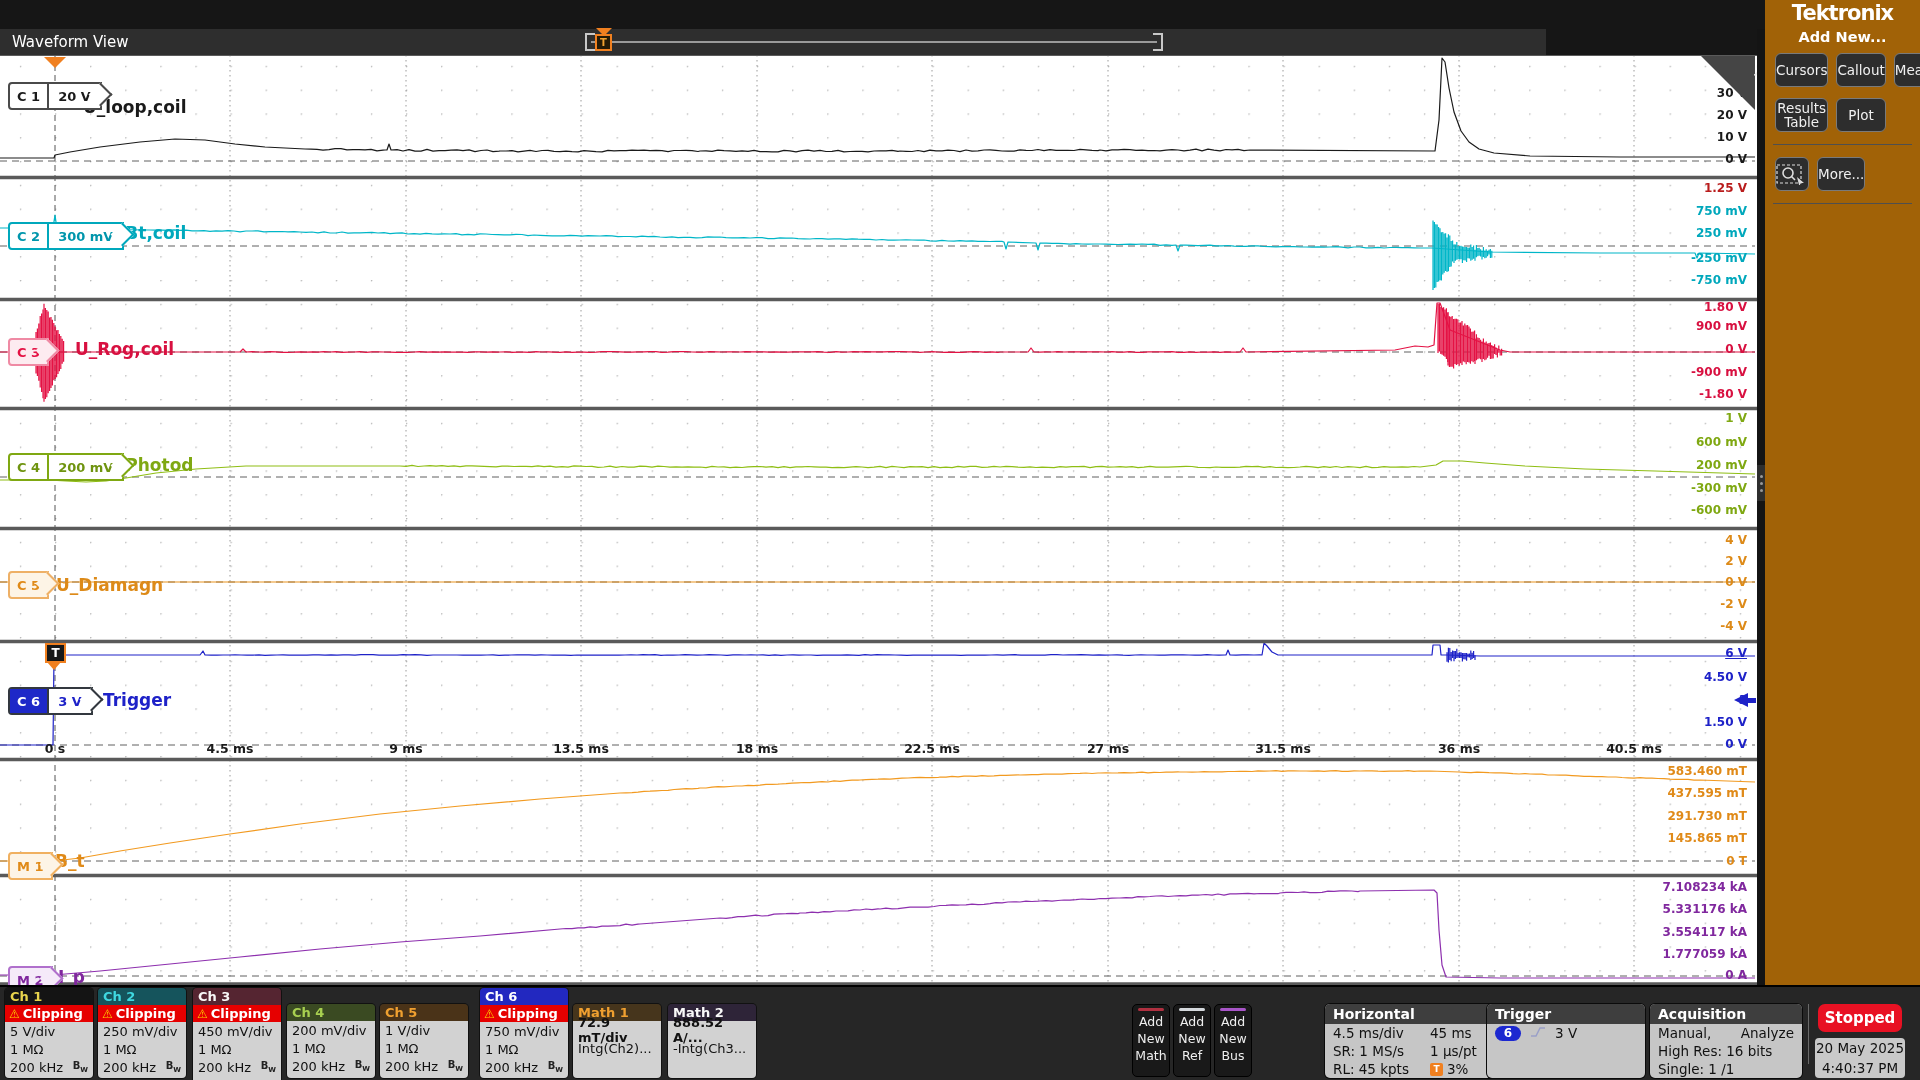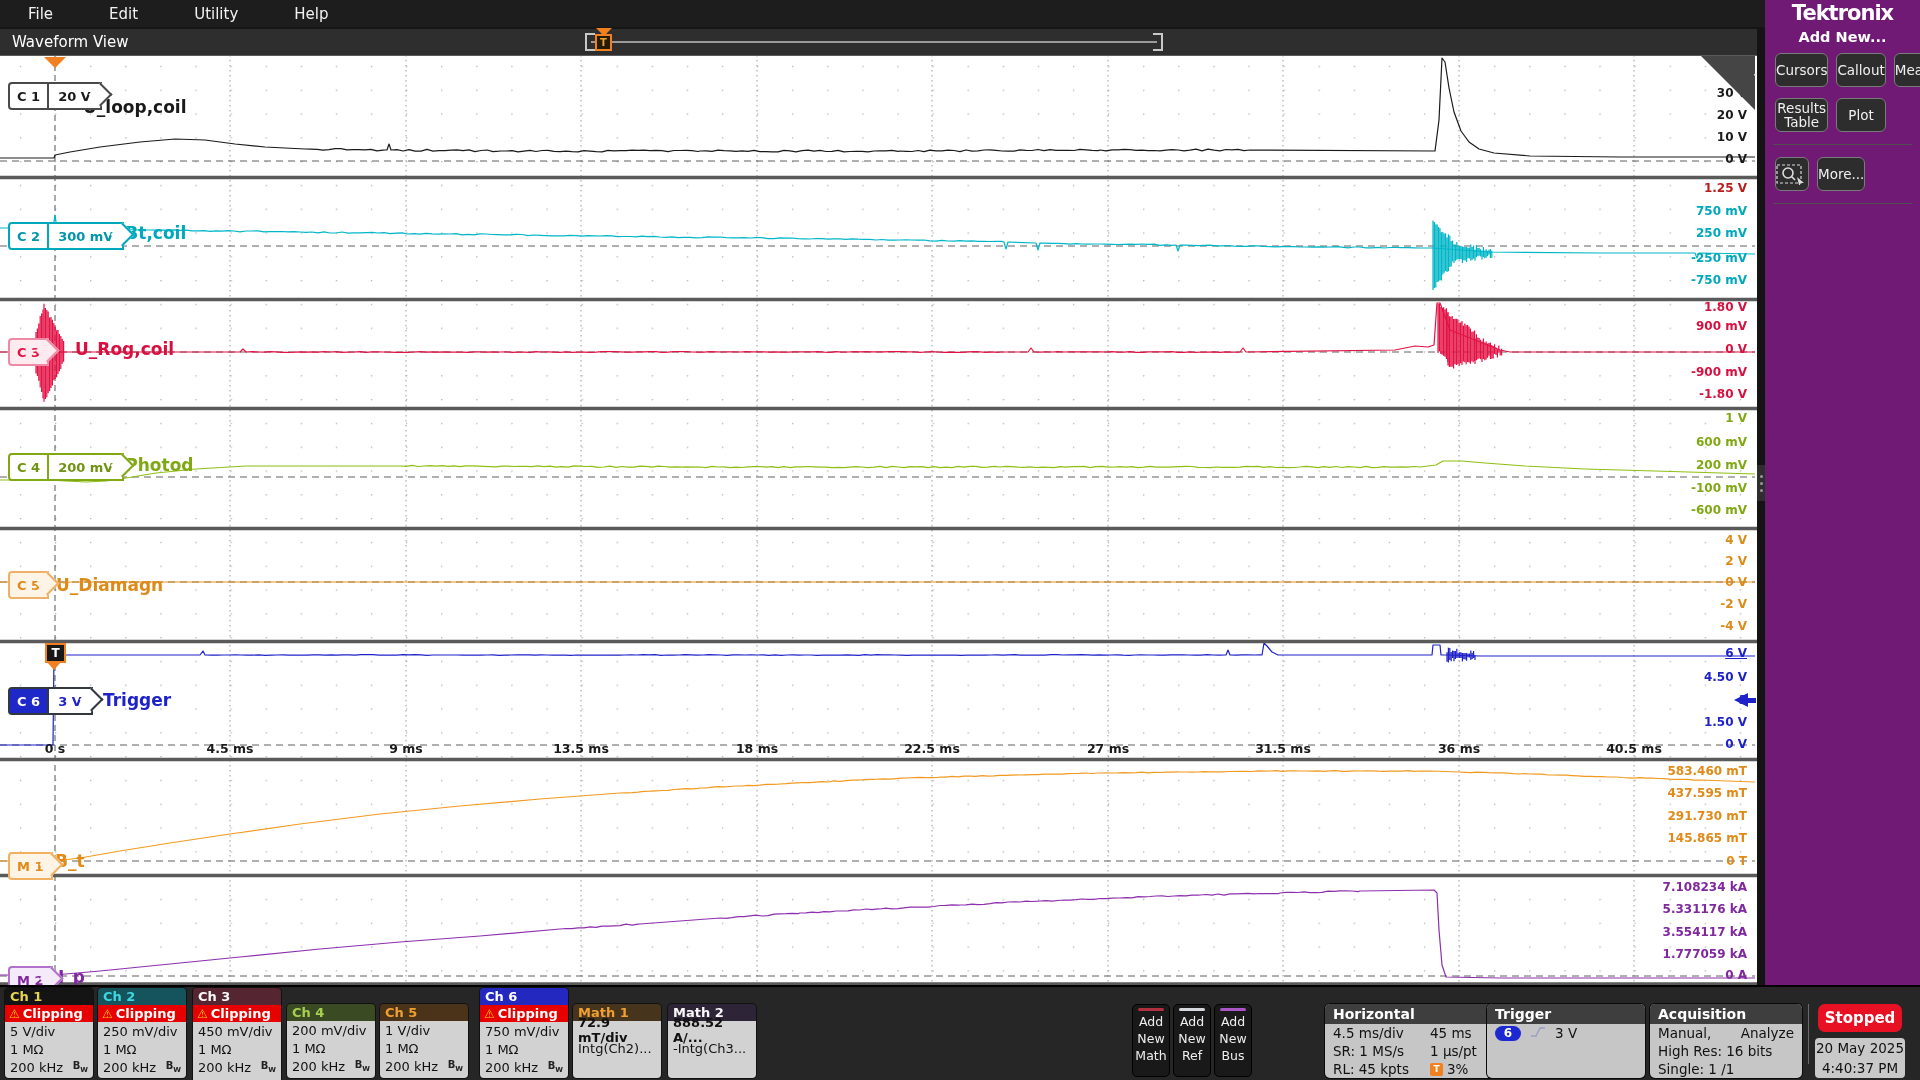--- a/index.html
+++ b/index.html
@@ -3,21 +3,21 @@
 <meta charset="utf-8">
 <style>
   html,body{margin:0;padding:0;background:#000;}
   .app{position:relative;width:1920px;height:1080px;background:#161616;overflow:hidden;
        font-family:"DejaVu Sans","Liberation Sans",sans-serif;}
   
   .menubar{position:absolute;left:0;top:0;width:1765px;height:27px;background:#1d1d1d;
            display:flex;align-items:center;}
   .menu-item{color:#f2f2f2;font-size:15px;padding:0 28px;cursor:default;}
   
-  .titlebar{position:absolute;left:0;top:29px;width:1757px;height:26px;background:#2e2e2e;}
+  .titlebar{position:absolute;left:0;top:29px;width:1546px;height:26px;background:#2e2e2e;}
   .titlebar .tb-title{position:absolute;left:12px;top:4px;color:#fff;font-size:15px;}
   .rview{position:absolute;left:585px;top:3px;width:578px;height:20px;}
   .rv-line{position:absolute;left:6px;right:6px;top:9px;height:2px;background:#9a9a9a;}
   .rv-bl,.rv-br{position:absolute;width:8px;top:1px;bottom:1px;border:2px solid #c8c8c8;}
   .rv-bl{left:0;border-right:none;} .rv-br{right:0;border-left:none;}
   .rv-flag{position:absolute;left:10px;top:-4px;width:17px;}
   .rv-flag .ft{margin:0 auto;width:0;height:0;border-left:8px solid transparent;border-right:8px solid transparent;border-top:8px solid #f08020;}
   .rv-flag .fb{margin:-2px auto 0;width:13px;height:13px;border:2px solid #f08020;background:#241a06;
                color:#f0a030;font-size:10px;font-weight:bold;text-align:center;line-height:13px;}
   
@@ -44,21 +44,21 @@
   .zglass{position:absolute;right:7px;top:4px;}
   .lvlarr{position:absolute;left:1734px;top:638px;}
   .lvlarr .a{width:0;height:0;border-top:7px solid transparent;border-bottom:7px solid transparent;
              border-right:14px solid #1e22c8;float:left;}
   .lvlarr .t{float:left;width:8px;height:5px;margin-top:4.5px;background:#1e22c8;}
   .gapcol{position:absolute;left:1757px;top:29px;width:8px;height:956px;background:#141414;}
   .split{position:absolute;left:1757px;top:465px;width:8px;height:36px;background:#2e2e2e;
          display:flex;flex-direction:column;align-items:center;justify-content:center;gap:4px;}
   .split i{width:3px;height:3px;border-radius:50%;background:#999;}
   
-  .sidebar{position:absolute;left:1765px;top:0;width:155px;height:985px;background:#701a75;}
+  .sidebar{position:absolute;left:1765px;top:0;width:155px;height:985px;background:#a16207;}
   .logo{text-align:center;color:#fff;font-weight:bold;font-size:21px;letter-spacing:-1px;margin-top:1px;}
   .addnew{color:#fff;font-weight:bold;text-align:center;font-size:14.5px;margin:4px 0 8px;}
   .sgrid{display:grid;grid-template-columns:1fr 1fr 1fr 1fr;gap:11px 8px;padding:0 10px;}
   .sbtn{height:32px;background:#2d2d2d;border:1px solid #7a7a7a;border-radius:6px;color:#f0f0f0;
         font-size:13.5px;display:flex;align-items:center;justify-content:center;text-align:center;line-height:1.05;}
   .sdiv{height:1px;background:#4f4f4f;margin:12px 8px;}
   
   .bottombar{position:absolute;left:0;top:985px;width:1920px;height:95px;background:#262626;border-top:2px solid #000;box-sizing:border-box;}
   .bbadge{position:absolute;width:88px;border-radius:4px;overflow:hidden;box-shadow:0 0 0 1px #111;}
   .bb-h{height:17px;font-size:13px;font-weight:bold;padding:0 5px;display:flex;align-items:center;}
@@ -86,26 +86,20 @@
   .stopped{position:absolute;left:1818px;top:17px;width:84px;height:28px;background:#e81123;color:#fff;
            font-weight:bold;font-size:15px;border-radius:7px;display:flex;align-items:center;justify-content:center;}
   .dtime{position:absolute;left:1815px;top:51px;width:90px;height:40px;background:#c9c9c9;border-radius:4px;
          font-size:13.5px;color:#111;text-align:center;line-height:1.45;padding-top:1px;box-sizing:border-box;}
 </style>
 </head>
 <body>
 
 <div class="app">
 
-  <div class="menubar">
-      <div class="menu-item">File</div>
-      <div class="menu-item">Edit</div>
-      <div class="menu-item">Utility</div>
-      <div class="menu-item">Help</div>
-    </div>
 
   <div class="titlebar">
     <span class="tb-title">Waveform View</span>
     <div class="rview">
       <div class="rv-bl"></div>
       <div class="rv-line"></div>
       <div class="rv-br"></div>
       <div class="rv-flag">
         <div class="ft"></div>
         <div class="fb">T</div>
@@ -196,21 +190,21 @@
         <div class="slabel" style="top: 317px; color: rgb(216, 16, 64);">-900 mV</div>
         <div class="slabel" style="top: 339px; color: rgb(216, 16, 64);">-1.80 V</div>
         <div class="chname" style="left: 75px; top: 294px; color: rgb(216, 16, 64);">U_Rog,coil</div>
         <div class="pbadge" style="left: 8px; top: 283px; border-color: rgb(239, 138, 164); background: rgb(253, 235, 240); color: rgb(228, 18, 68); justify-content: center;">
           <div class="pb-id">C 3</div>
           <div class="pb-tip" style="border-color: rgb(239, 138, 164); background: rgb(253, 235, 240);"></div>
         </div>
         <div class="slabel" style="top: 363px; color: rgb(127, 168, 18);">1 V</div>
         <div class="slabel" style="top: 387px; color: rgb(127, 168, 18);">600 mV</div>
         <div class="slabel" style="top: 410px; color: rgb(127, 168, 18);">200 mV</div>
-        <div class="slabel" style="top: 433px; color: rgb(127, 168, 18);">-100 mV</div>
+        <div class="slabel" style="top: 433px; color: rgb(127, 168, 18);">-300 mV</div>
         <div class="slabel" style="top: 455px; color: rgb(127, 168, 18);">-600 mV</div>
         <div class="chname" style="left: 103px; top: 410px; color: rgb(127, 168, 18);">U_Photod</div>
         <div class="pbadge" style="left: 8px; top: 398px; border-color: rgb(127, 168, 18); background: rgb(255, 255, 255); color: rgb(111, 148, 16);">
           <div class="pb-id">C 4</div>
           <div class="pb-scale" style="border-color: rgb(127, 168, 18);">200 mV</div>
           <div class="pb-tip" style="border-color: rgb(127, 168, 18); background: rgb(255, 255, 255);"></div>
         </div>
         <div class="slabel" style="top: 485px; color: rgb(221, 138, 24);">4 V</div>
         <div class="slabel" style="top: 506px; color: rgb(221, 138, 24);">2 V</div>
         <div class="slabel" style="top: 527px; color: rgb(221, 138, 24);">0 V</div>

